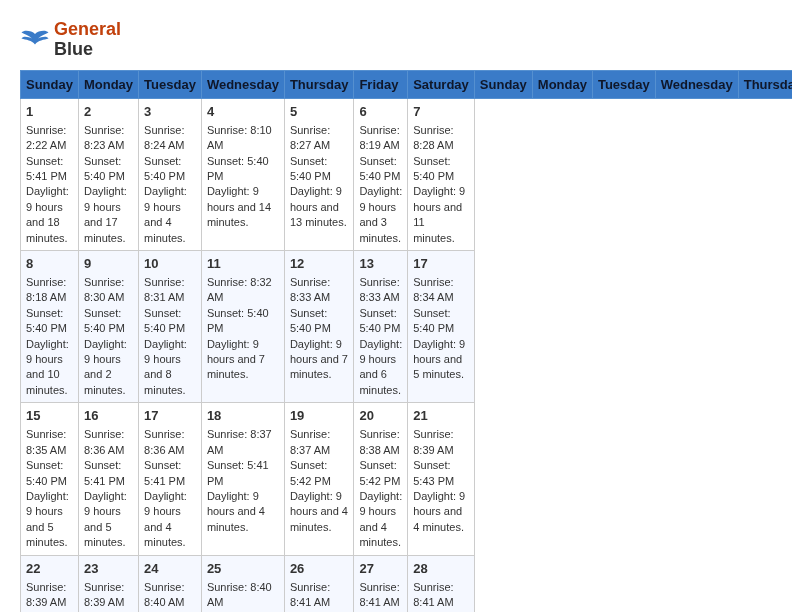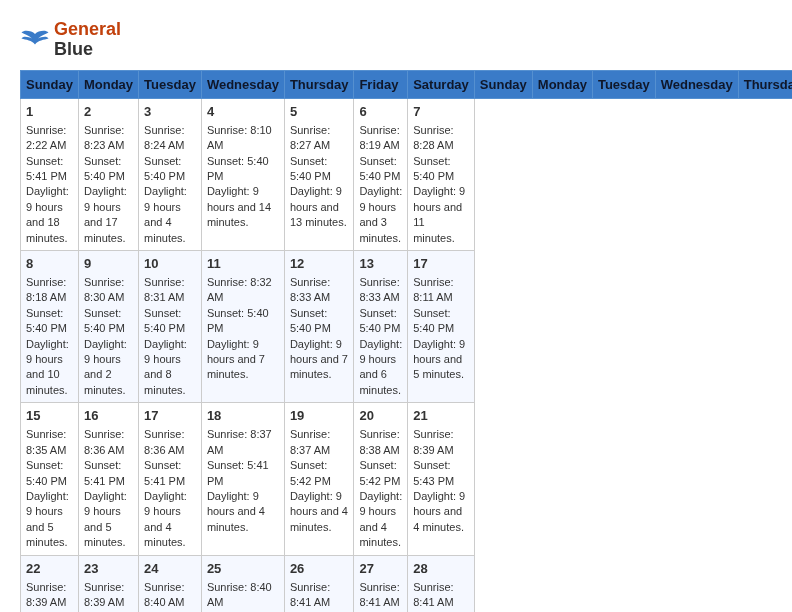--- a/index.html
+++ b/index.html
@@ -120,21 +120,21 @@
         <td><span class="day-num">6</span><span>Sunrise: 8:19 AM</span><br><span>Sunset: 5:40 PM</span><br><span>Daylight: 9 hours and 3 minutes.</span></td>
         <td><span class="day-num">7</span><span>Sunrise: 8:28 AM</span><br><span>Sunset: 5:40 PM</span><br><span>Daylight: 9 hours and 11 minutes.</span></td>
       </tr>
       <tr>
         <td><span class="day-num">8</span><span>Sunrise: 8:18 AM</span><br><span>Sunset: 5:40 PM</span><br><span>Daylight: 9 hours and 10 minutes.</span></td>
         <td><span class="day-num">9</span><span>Sunrise: 8:30 AM</span><br><span>Sunset: 5:40 PM</span><br><span>Daylight: 9 hours and 2 minutes.</span></td>
         <td><span class="day-num">10</span><span>Sunrise: 8:31 AM</span><br><span>Sunset: 5:40 PM</span><br><span>Daylight: 9 hours and 8 minutes.</span></td>
         <td><span class="day-num">11</span><span>Sunrise: 8:32 AM</span><br><span>Sunset: 5:40 PM</span><br><span>Daylight: 9 hours and 7 minutes.</span></td>
         <td><span class="day-num">12</span><span>Sunrise: 8:33 AM</span><br><span>Sunset: 5:40 PM</span><br><span>Daylight: 9 hours and 7 minutes.</span></td>
         <td><span class="day-num">13</span><span>Sunrise: 8:33 AM</span><br><span>Sunset: 5:40 PM</span><br><span>Daylight: 9 hours and 6 minutes.</span></td>
-        <td><span class="day-num">17</span><span>Sunrise: 8:11 AM</span><br><span>Sunset: 5:40 PM</span><br><span>Daylight: 9 hours and 5 minutes.</span></td>
+        <td><span class="day-num">17</span><span>Sunrise: 8:34 AM</span><br><span>Sunset: 5:40 PM</span><br><span>Daylight: 9 hours and 5 minutes.</span></td>
       </tr>
       <tr>
         <td><span class="day-num">15</span><span>Sunrise: 8:35 AM</span><br><span>Sunset: 5:40 PM</span><br><span>Daylight: 9 hours and 5 minutes.</span></td>
         <td><span class="day-num">16</span><span>Sunrise: 8:36 AM</span><br><span>Sunset: 5:41 PM</span><br><span>Daylight: 9 hours and 5 minutes.</span></td>
         <td><span class="day-num">17</span><span>Sunrise: 8:36 AM</span><br><span>Sunset: 5:41 PM</span><br><span>Daylight: 9 hours and 4 minutes.</span></td>
         <td><span class="day-num">18</span><span>Sunrise: 8:37 AM</span><br><span>Sunset: 5:41 PM</span><br><span>Daylight: 9 hours and 4 minutes.</span></td>
         <td><span class="day-num">19</span><span>Sunrise: 8:37 AM</span><br><span>Sunset: 5:42 PM</span><br><span>Daylight: 9 hours and 4 minutes.</span></td>
         <td><span class="day-num">20</span><span>Sunrise: 8:38 AM</span><br><span>Sunset: 5:42 PM</span><br><span>Daylight: 9 hours and 4 minutes.</span></td>
         <td><span class="day-num">21</span><span>Sunrise: 8:39 AM</span><br><span>Sunset: 5:43 PM</span><br><span>Daylight: 9 hours and 4 minutes.</span></td>
       </tr>

